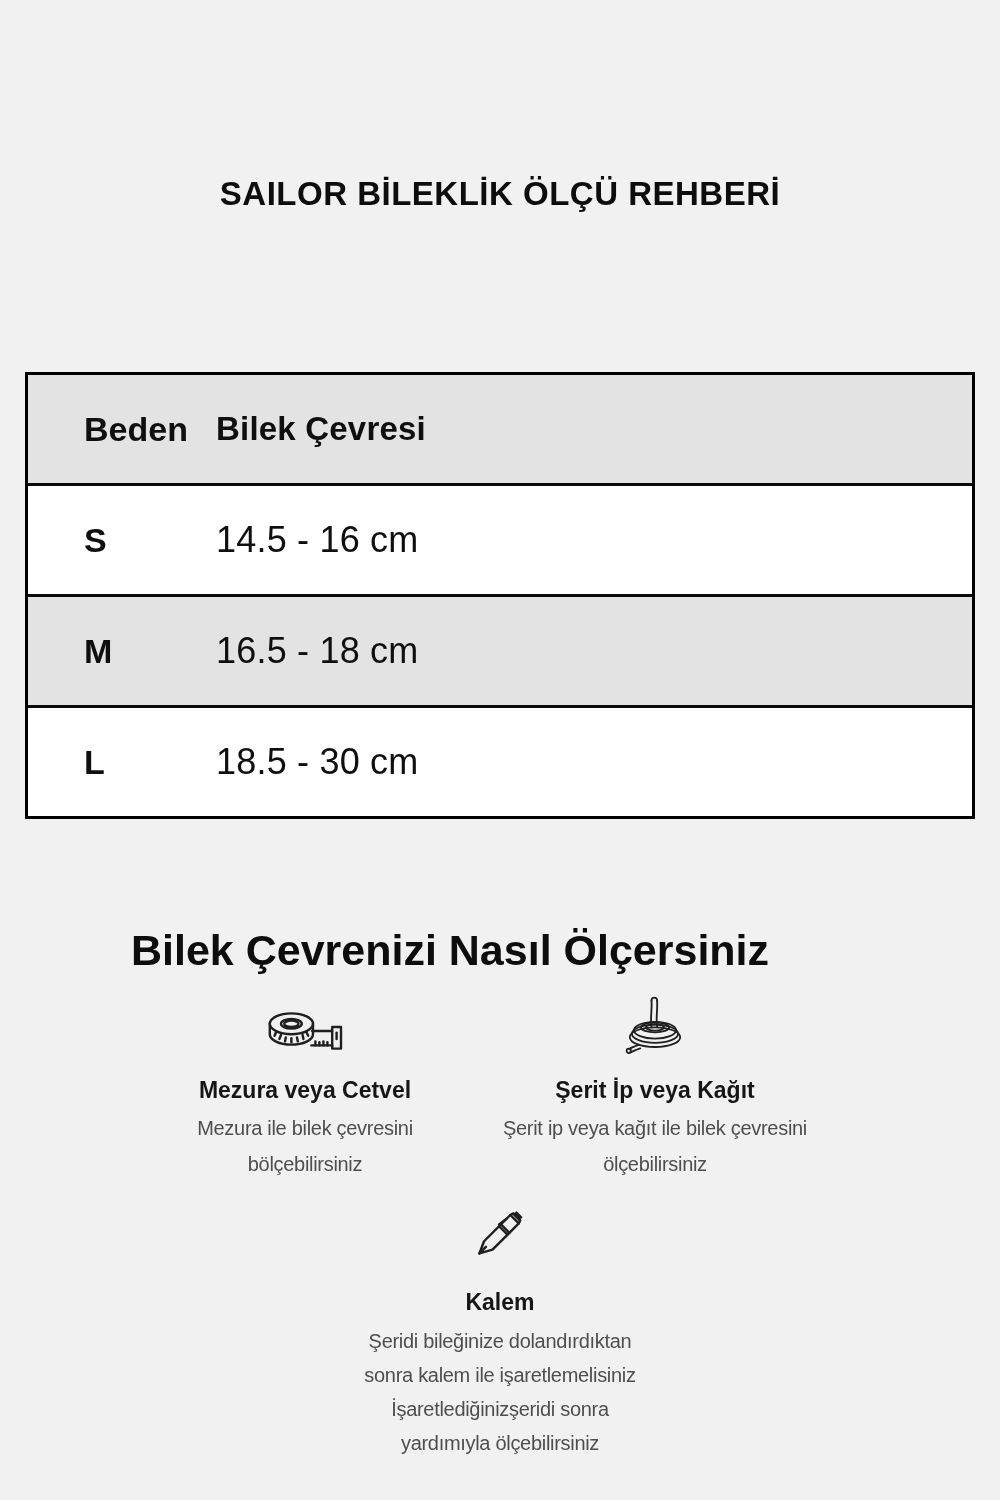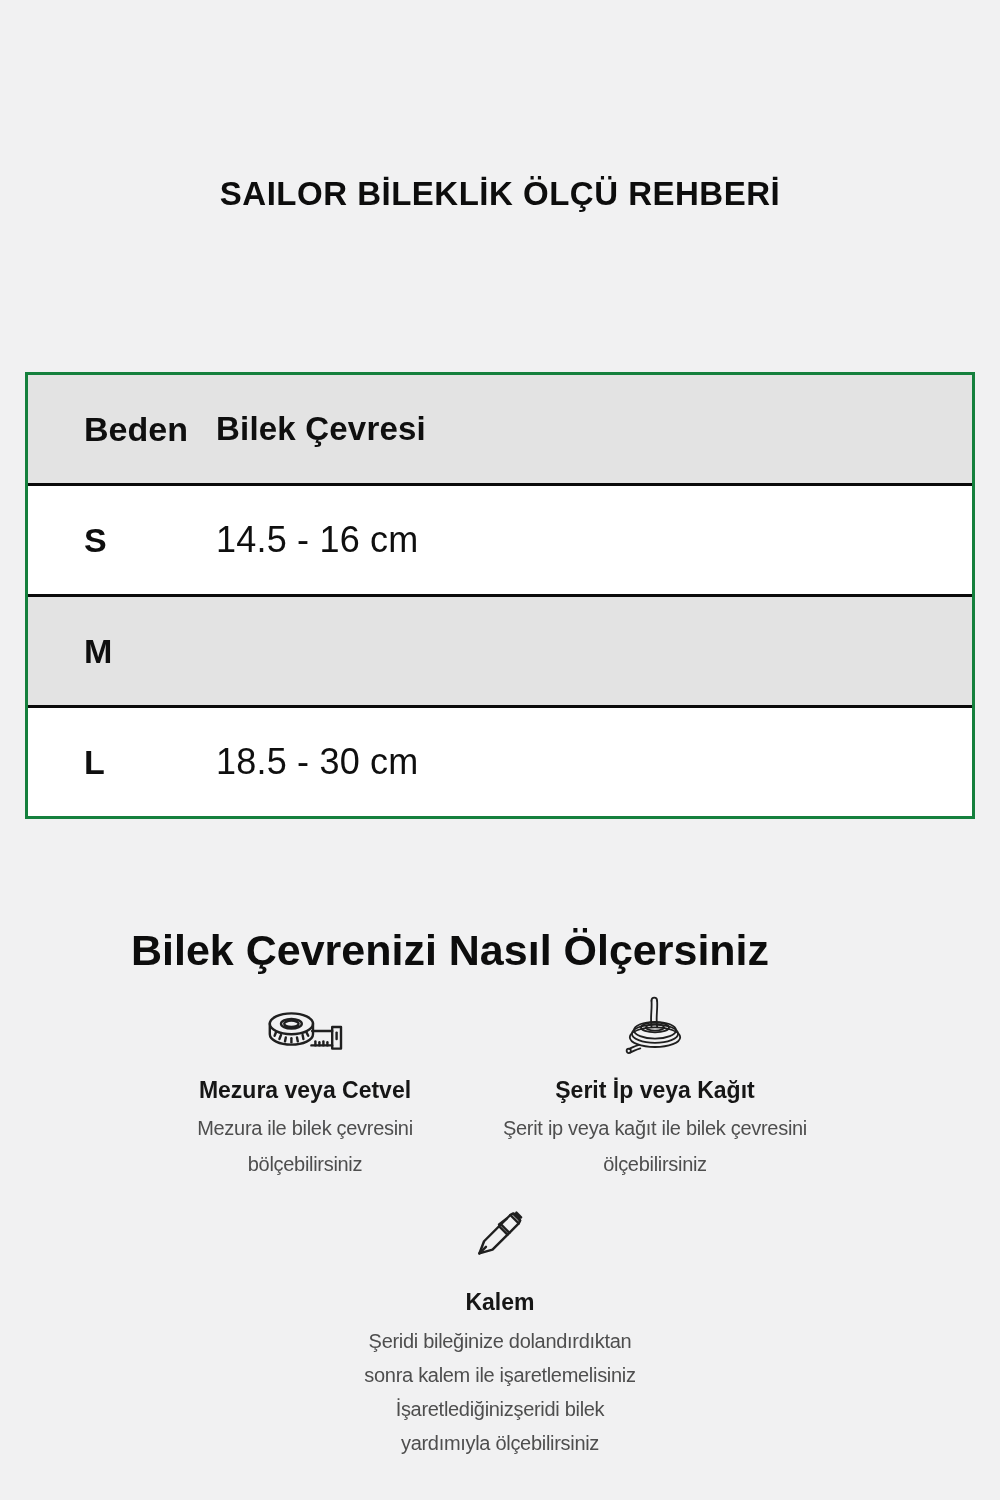--- a/index.html
+++ b/index.html
@@ -30,21 +30,21 @@
     line-height: 1.2;
   }
 
   
   .size-table {
     position: absolute;
     top: 372px;
     left: 25px;
     width: 950px;
     box-sizing: border-box;
-    border: 3px solid #15803d;
+    border: 3px solid #000000;
     background: #fff;
   }
   .trow {
     display: flex;
     align-items: center;
     height: 108px;
     background: #ffffff;
     border-top: 3px solid #0a0a0a;
   }
   .trow:first-child { border-top: none; }
@@ -138,20 +138,21 @@
   <div class="trow thead alt">
     <div class="cell-size">Beden</div>
     <div class="cell-range">Bilek Çevresi</div>
   </div>
   <div class="trow">
     <div class="cell-size">S</div>
     <div class="cell-range">14.5 - 16 cm</div>
   </div>
   <div class="trow alt">
     <div class="cell-size">M</div>
+    <div class="cell-range">16.5 - 18 cm</div>
   </div>
   <div class="trow">
     <div class="cell-size">L</div>
     <div class="cell-range">18.5 - 30 cm</div>
   </div>
 </div>
 
 <h2 class="howto-heading">Bilek Çevrenizi Nasıl Ölçersiniz</h2>
 
 <div class="method" id="method-tape">
@@ -216,16 +217,16 @@
       <path d="M39 20 L31 26 M43 16 L52 25"></path>
       <line x1="46" y1="14.5" x2="53.5" y2="22"></line>
       <line x1="49.5" y1="13.5" x2="54.5" y2="18.5"></line>
       <line x1="10" y1="57" x2="17" y2="50"></line>
     </svg>
   </div>
   <div class="method-label">Kalem</div>
   <div class="method-desc">
     <div class="line">Şeridi bileğinize dolandırdıktan</div>
     <div class="line">sonra kalem ile işaretlemelisiniz</div>
-    <div class="line">İşaretlediğinizşeridi bilek</div>
+    <div class="line">İşaretlediğinizşeridi sonra</div>
     <div class="line">yardımıyla ölçebilirsiniz</div>
   </div>
 </div>
 
 </body></html>

